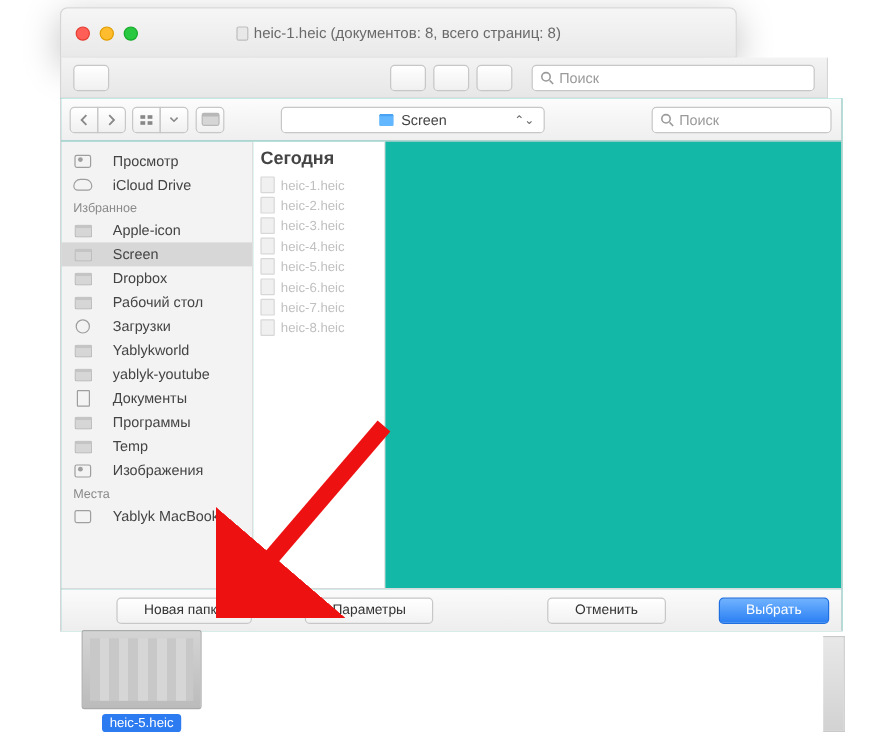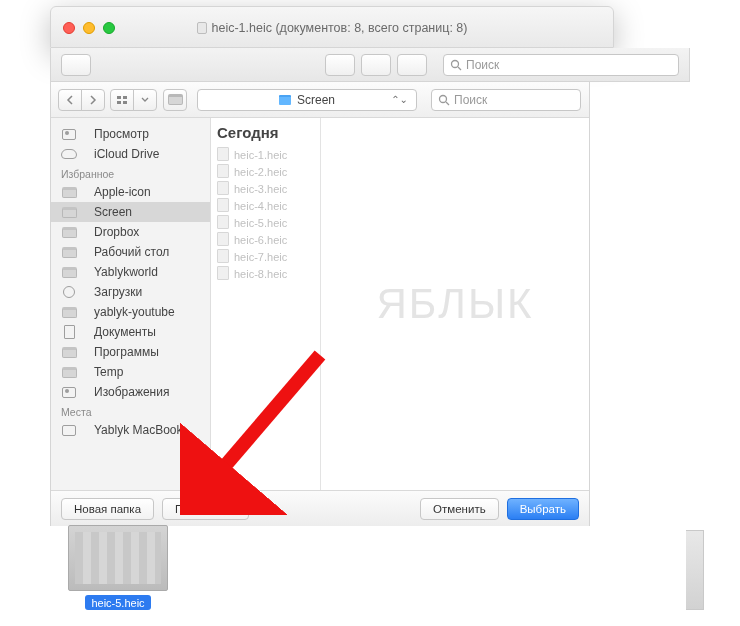--- a/index.html
+++ b/index.html
@@ -22,21 +22,21 @@
 .toolbar {
   position:absolute; left:50px; top:48px; width:640px; height:34px;
   background:linear-gradient(#f3f3f3,#e7e7e7); border:1px solid #d5d5d5; border-top:none;
   display:flex; align-items:center; padding:0 10px; gap:6px;
 }
 .tbtn { height:22px; min-width:30px; border:1px solid #c7c7c7; border-radius:4px; background:linear-gradient(#fff,#f0f0f0); }
 .tsearch { flex:1; margin-left:10px; height:22px; border:1px solid #c7c7c7; border-radius:4px; background:#fff; display:flex; align-items:center; padding:0 6px; color:#9a9a9a; font-size:12px;}
 .tsearch svg{margin-right:4px}
 
 .sheet {
-  position:absolute; left:50px; top:82px; width:540px; height:444px;
+  position:absolute; left:50px; top:82px; width:652px; height:444px;
   background:#14b8a6; border:1px solid #d5d5d5; border-top:none;
 }
 .sheet-top {
   height:36px; background:linear-gradient(#fcfcfc,#efefef); border-bottom:1px solid #d9d9d9;
   display:flex; align-items:center; padding:0 8px; gap:6px;
 }
 .nav-btn { width:24px; height:22px; border:1px solid #c7c7c7; border-radius:4px; background:linear-gradient(#fff,#f0f0f0); display:flex; align-items:center; justify-content:center; color:#888;}
 .seg { display:flex; }
 .seg .nav-btn { border-radius:0; margin-left:-1px;}
 .seg .nav-btn:first-child{border-radius:4px 0 0 4px}
@@ -65,21 +65,21 @@
 .list-h{font-size:15px; font-weight:600; color:#444; padding:2px 0 4px;}
 .li { display:flex; align-items:flex-end; gap:5px; font-size:11px; color:#c0c0c0; padding:1.5px 0;}
 .li .ficon{width:12px;height:14px;background:#f0f0f0;border:1px solid #d7d7d7;border-radius:1px}
 .preview { flex:1; background:#fff; position:relative;}
 .wmark{position:absolute;left:50%;top:50%;transform:translate(-50%,-50%);font-size:42px;color:#e4e4e4;letter-spacing:2px;font-weight:300}
 
 .sheet-bottom {
   height:36px; background:linear-gradient(#fbfbfb,#ededed); border-top:1px solid #d9d9d9;
   display:flex; align-items:center; padding:0 10px; gap:8px;
 }
-.btn { height:22px; padding:0 12px; border:1px solid #c7c7c7; border-radius:4px; background:linear-gradient(#fff,#f2f2f2); font-size:11.5px; color:#333; cursor:default;}
+.btn { height:22px; padding:0 22px; border:1px solid #c7c7c7; border-radius:4px; background:linear-gradient(#fff,#f2f2f2); font-size:11.5px; color:#333; cursor:default;margin-left:36px;}
 .btn.primary { background:linear-gradient(#6fb2ff,#2b7ff3); color:#fff; border-color:#1f6fe0;}
 .spacer{flex:1}
 
 .arrow { position:absolute; left:180px; top:345px; pointer-events:none; }
 
 .thumb { position:absolute; left:68px; top:525px; width:100px; }
 .thumb .img{width:100px;height:66px;background:linear-gradient(#d4d4d4,#bbb);border:1px solid #aaa;border-radius:2px;position:relative;overflow:hidden}
 .thumb .img:after{content:"";position:absolute;inset:6px;background:repeating-linear-gradient(90deg,#c8c8c8 0 8px,#d6d6d6 8px 16px)}
 .thumb .name{display:block;margin:4px auto 0;text-align:center;background:#2d7bf0;color:#fff;font-size:11px;padding:1.5px 6px;border-radius:3px;width:fit-content}
 
@@ -193,29 +193,29 @@
           <span>Dropbox</span>
         </div>
       <div class="item">
           <span class="ic">
             <span class="fld-icon"></span>
           </span>
           <span>Рабочий стол</span>
         </div>
       <div class="item">
           <span class="ic">
+            <span class="dot-icon"></span>
+          </span>
+          <span>Загрузки</span>
+        </div>
+      <div class="item">
+          <span class="ic">
             <span class="fld-icon"></span>
           </span>
           <span>Yablykworld</span>
-        </div>
-      <div class="item">
-          <span class="ic">
-            <span class="dot-icon"></span>
-          </span>
-          <span>Загрузки</span>
         </div>
       <div class="item">
           <span class="ic">
             <span class="fld-icon"></span>
           </span>
           <span>yablyk-youtube</span>
         </div>
       <div class="item">
           <span class="ic">
             <span class="doc-icon"></span>
@@ -279,23 +279,20 @@
       <div class="li">
           <span class="ficon"></span>
           <span>heic-7.heic</span>
         </div>
       <div class="li">
           <span class="ficon"></span>
           <span>heic-8.heic</span>
         </div>
     </div>
 
-    <div class="preview">
-      <div class="wmark">ЯБЛЫК</div>
-    </div>
   </div>
 
   <div class="sheet-bottom">
     <button class="btn">Новая папка</button>
     <button class="btn">Параметры</button>
     <div class="spacer"></div>
     <button class="btn">Отменить</button>
     <button class="btn primary">Выбрать</button>
   </div>
 </div>

